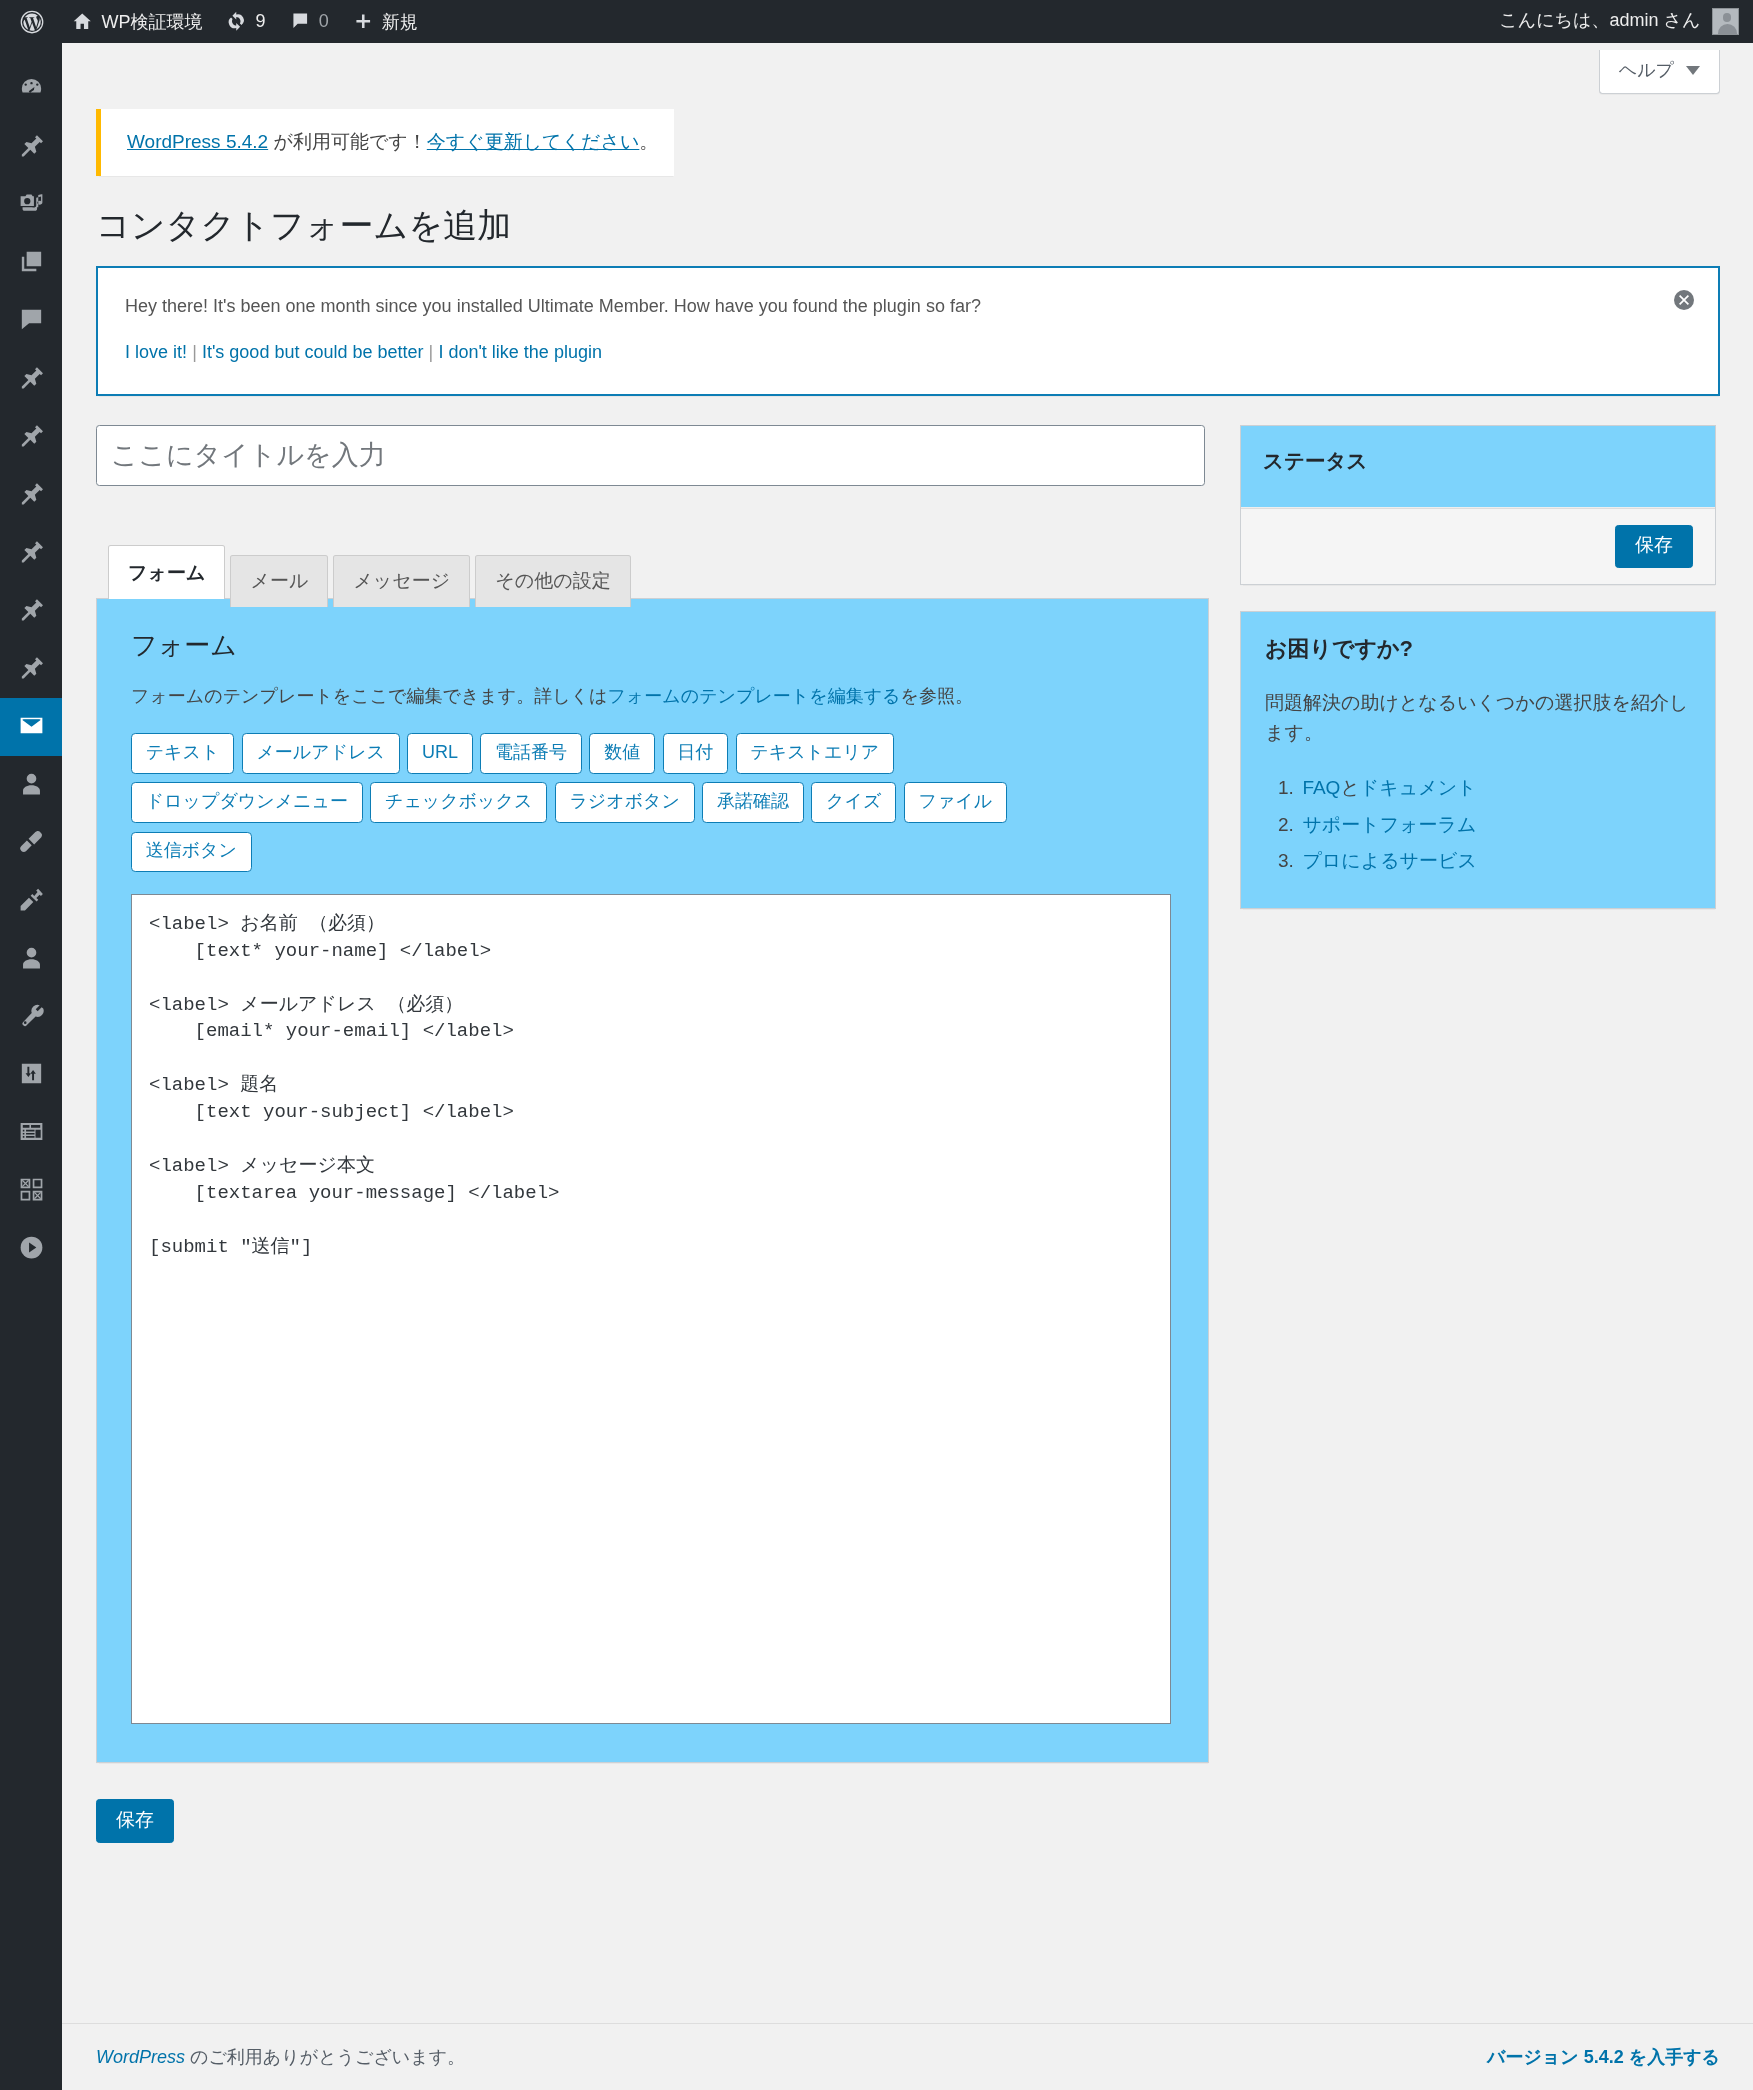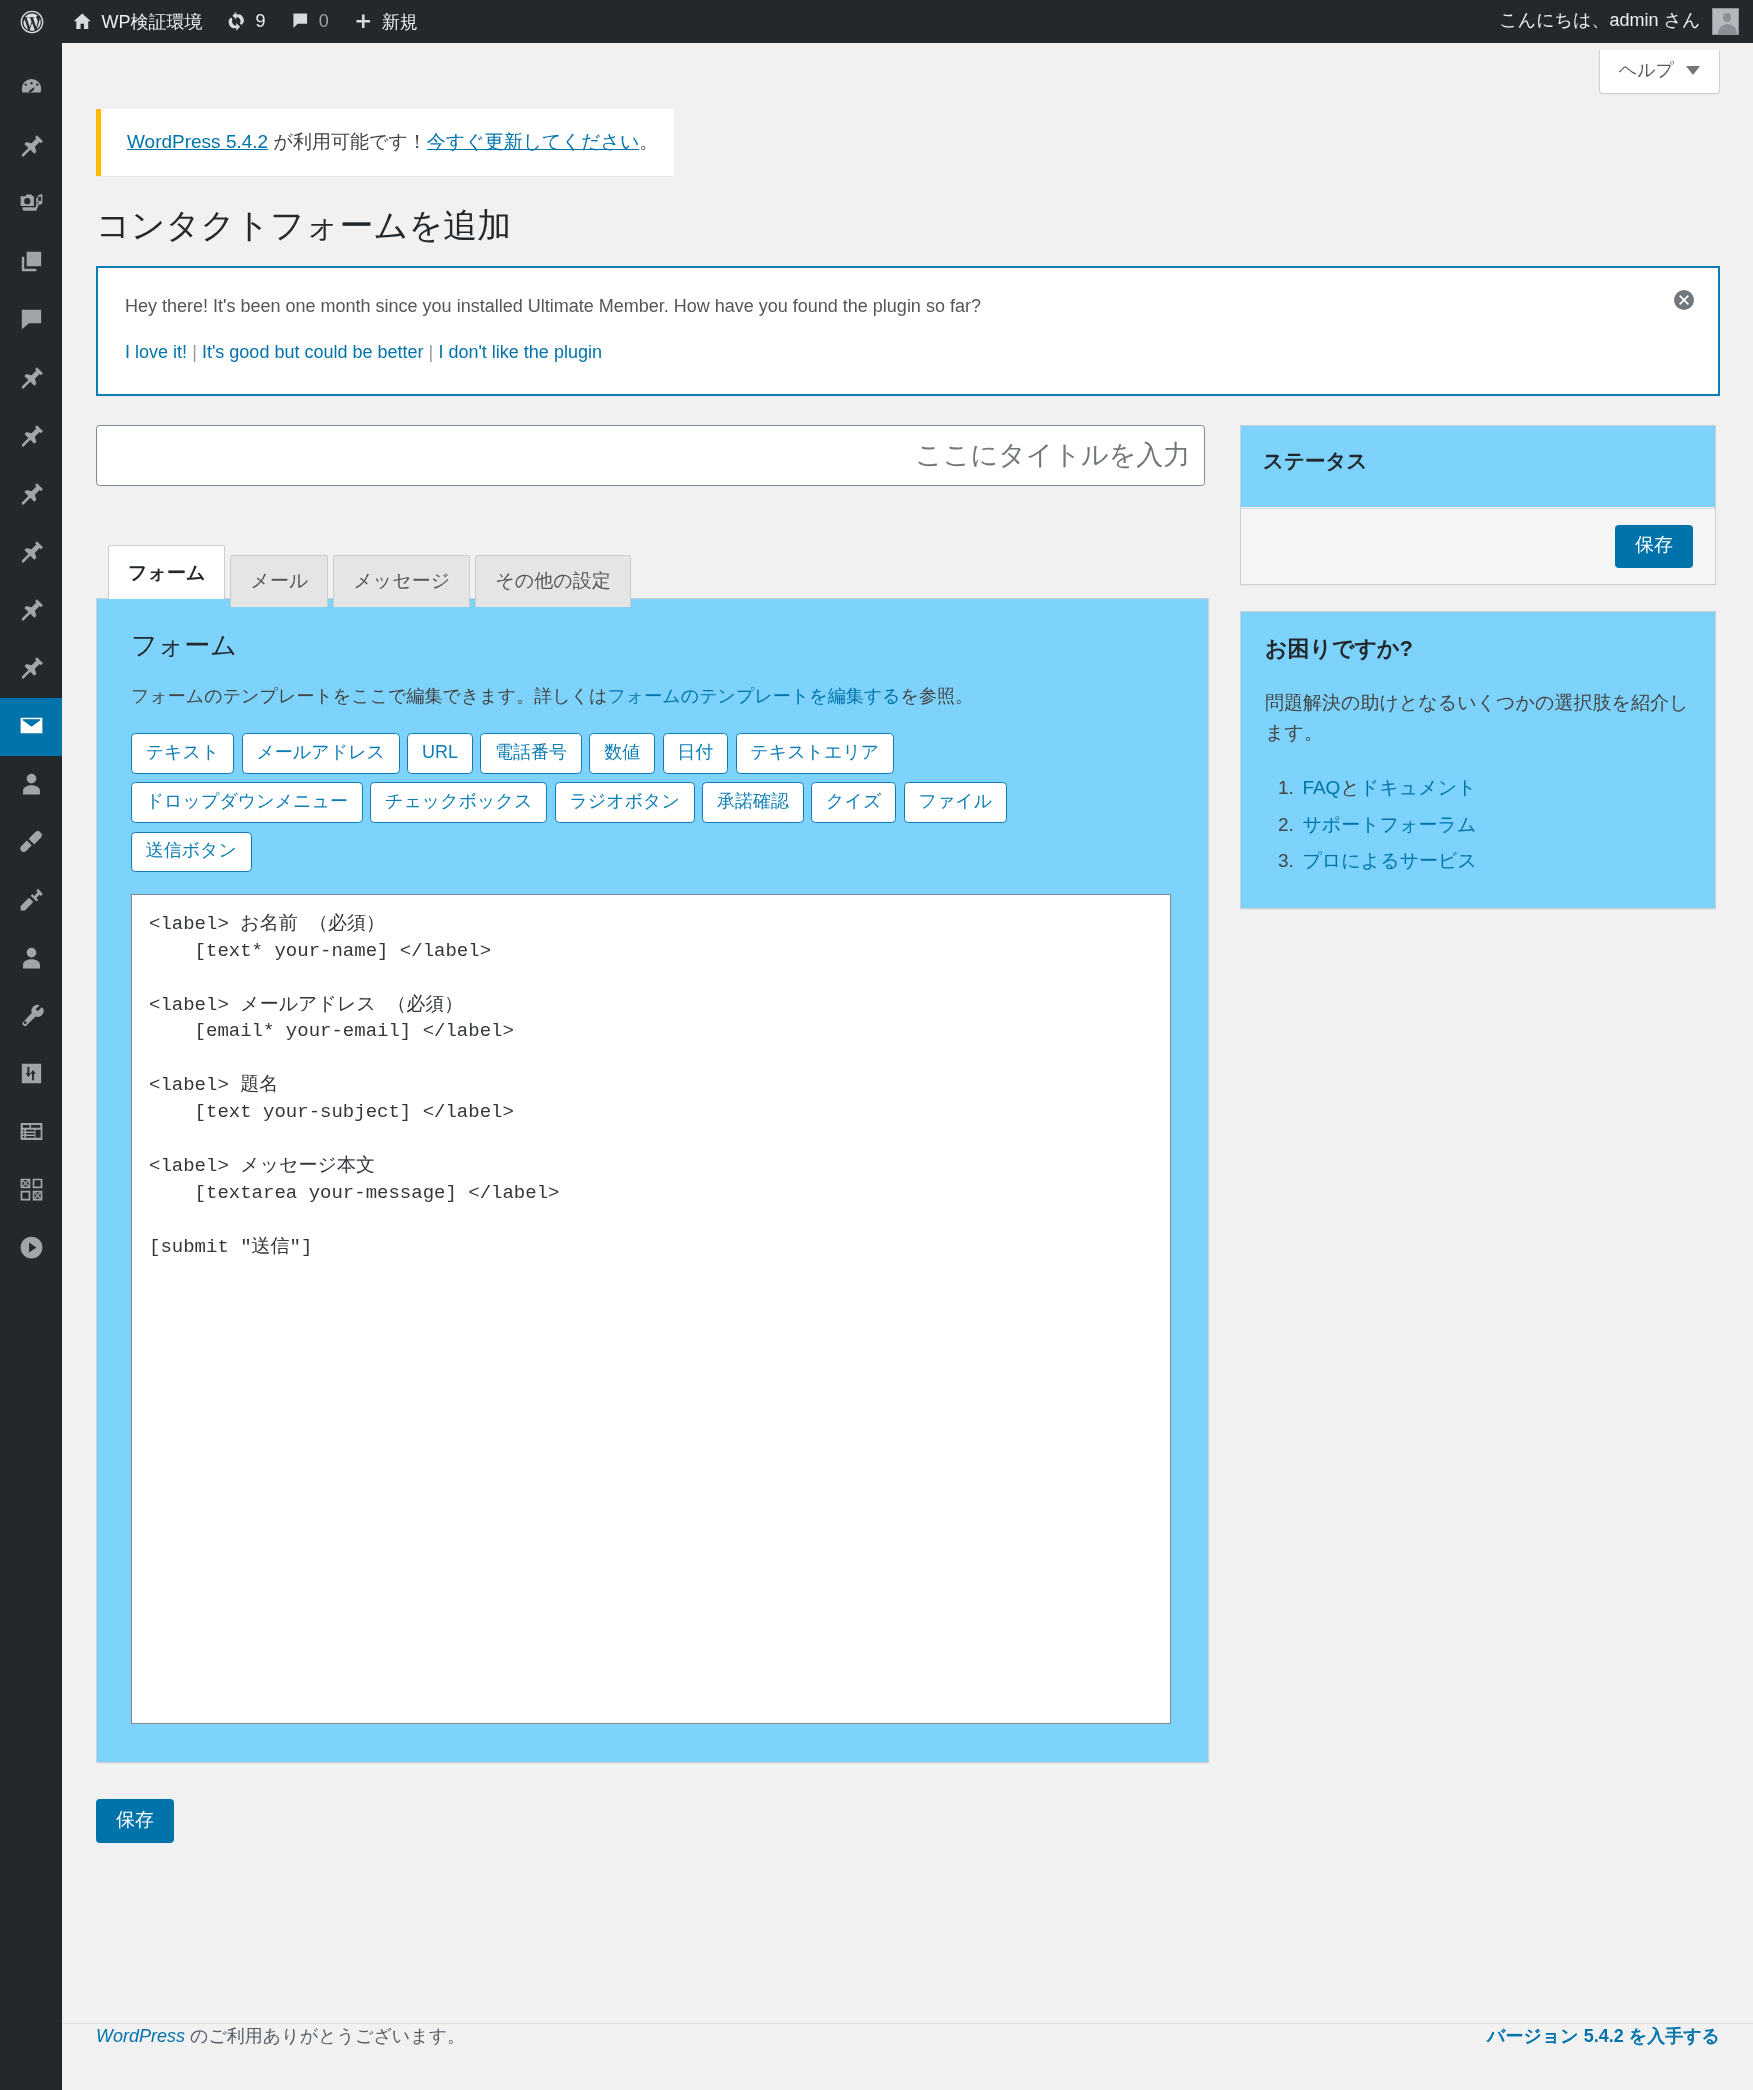--- a/index.html
+++ b/index.html
@@ -156,21 +156,20 @@
     display: block;
     width: 1109px;
     font-size: 27px;
     color: #32373c;
     padding: 13.7px 13.7px;
     border: 1.7px solid #7e8993;
     border-radius: 3.4px;
     background: #fff;
     font-family: "Liberation Sans", sans-serif;
     outline: none;
-    text-align: right;
   }
   #title-input::placeholder { color: #72777c; }
 
   
   .tabs-row {
     display: flex; align-items: flex-end;
     margin: 58px 0 0 0;
     padding-left: 12px;
     position: relative;
     z-index: 2;
@@ -288,21 +287,21 @@
   .bottom-save { margin: 36px 0 0 0; }
 
   
   #wpfooter {
     position: absolute; left: 62px; bottom: 0;
     width: 1692px;
     padding: 0 34px;
     border-top: 0.9px solid #ddd;
     background: #f1f1f1;
     height: 67px;
-    display: flex; 
+    display: flex; align-items: center;
     font-size: 18px; color: #555d66;
   }
   #wpfooter .left { font-style: normal; }
   #wpfooter .left em { font-style: italic; }
   #wpfooter .right { margin-left: auto; font-weight: bold; }
   #wpfooter a { color: #0073aa; }
 </style>
 </head>
 <body>
 

